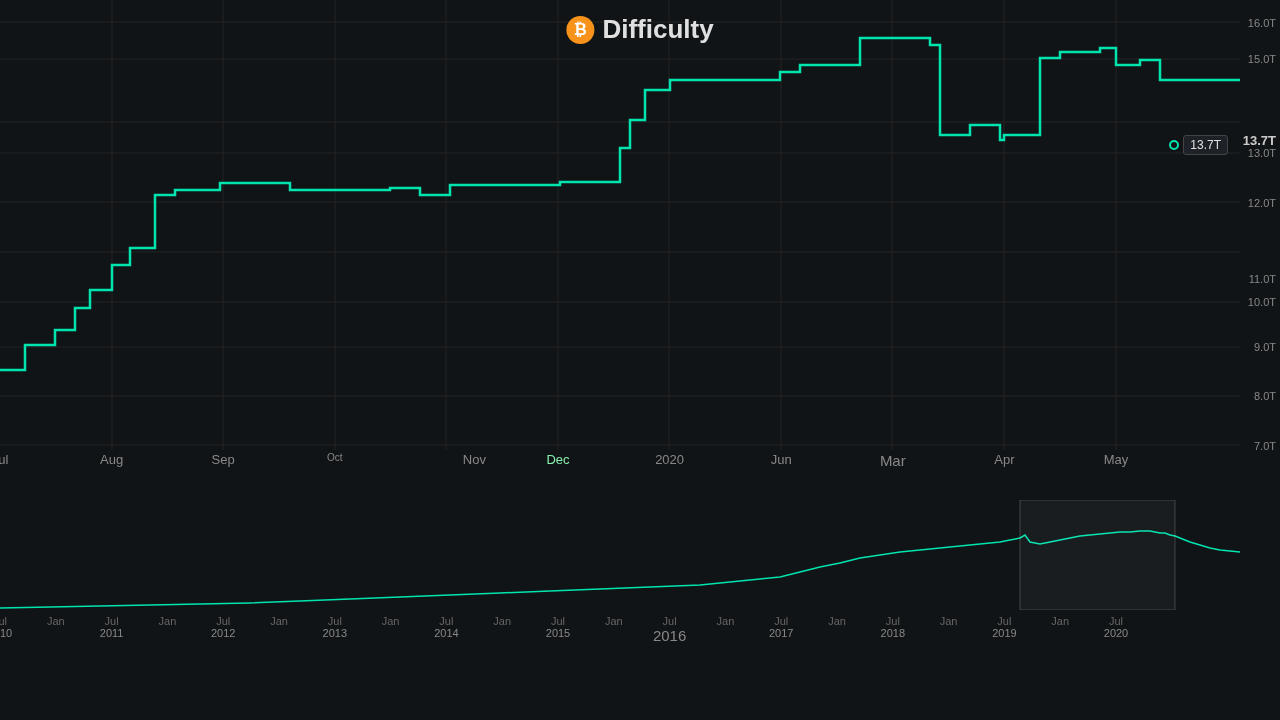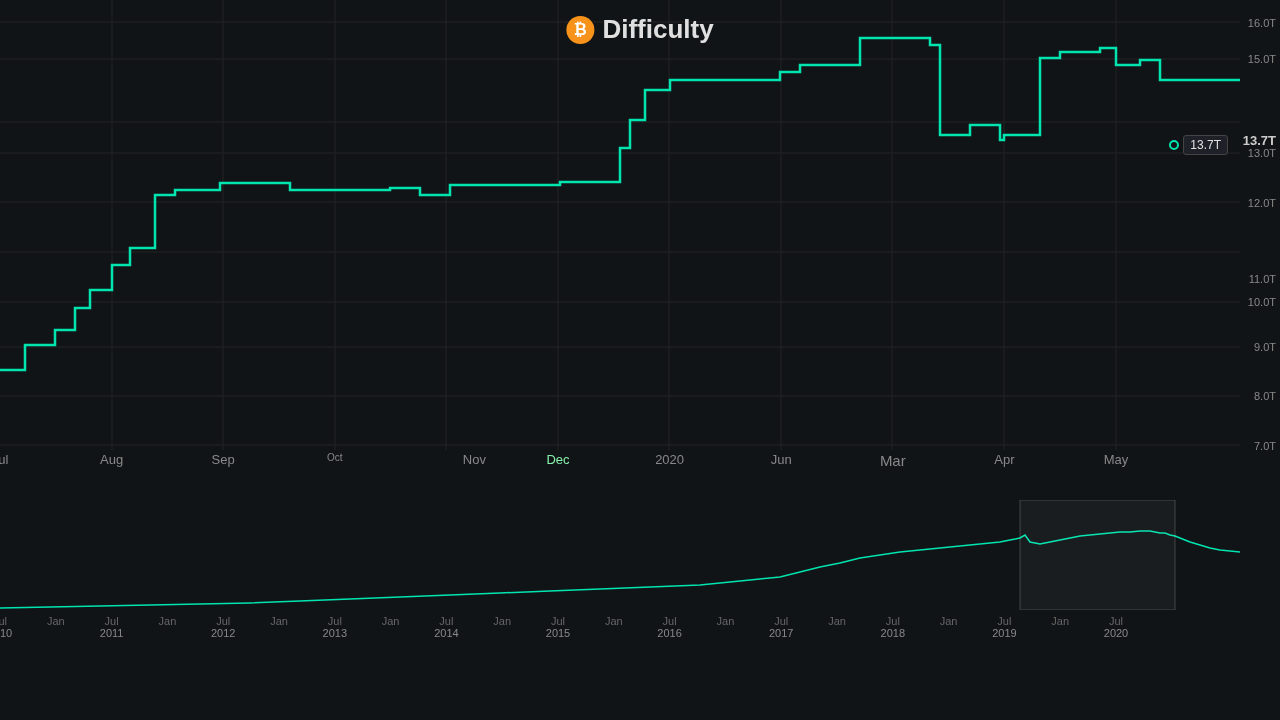--- a/index.html
+++ b/index.html
@@ -372,21 +372,21 @@
       <div style="font-size:11px;color:#666;text-align:center;">Jul</div>
       <div style="font-size:11px;color:#888;text-align:center;">2015</div>
     </div>
 
     <div style="position:absolute;left:49.5%;transform:translateX(-50%);">
       <div style="font-size:11px;color:#666;text-align:center;">Jan</div>
     </div>
 
     <div style="position:absolute;left:54%;transform:translateX(-50%);">
       <div style="font-size:11px;color:#666;text-align:center;">Jul</div>
-      <div style="font-size:11px;color:#888;text-align:left;">2016</div>
+      <div style="font-size:15px;color:#888;text-align:left;">2016</div>
     </div>
 
     <div style="position:absolute;left:58.5%;transform:translateX(-50%);">
       <div style="font-size:11px;color:#666;text-align:center;">Jan</div>
     </div>
 
     <div style="position:absolute;left:63%;transform:translateX(-50%);">
       <div style="font-size:11px;color:#666;text-align:center;">Jul</div>
       <div style="font-size:11px;color:#888;text-align:center;">2017</div>
     </div>

